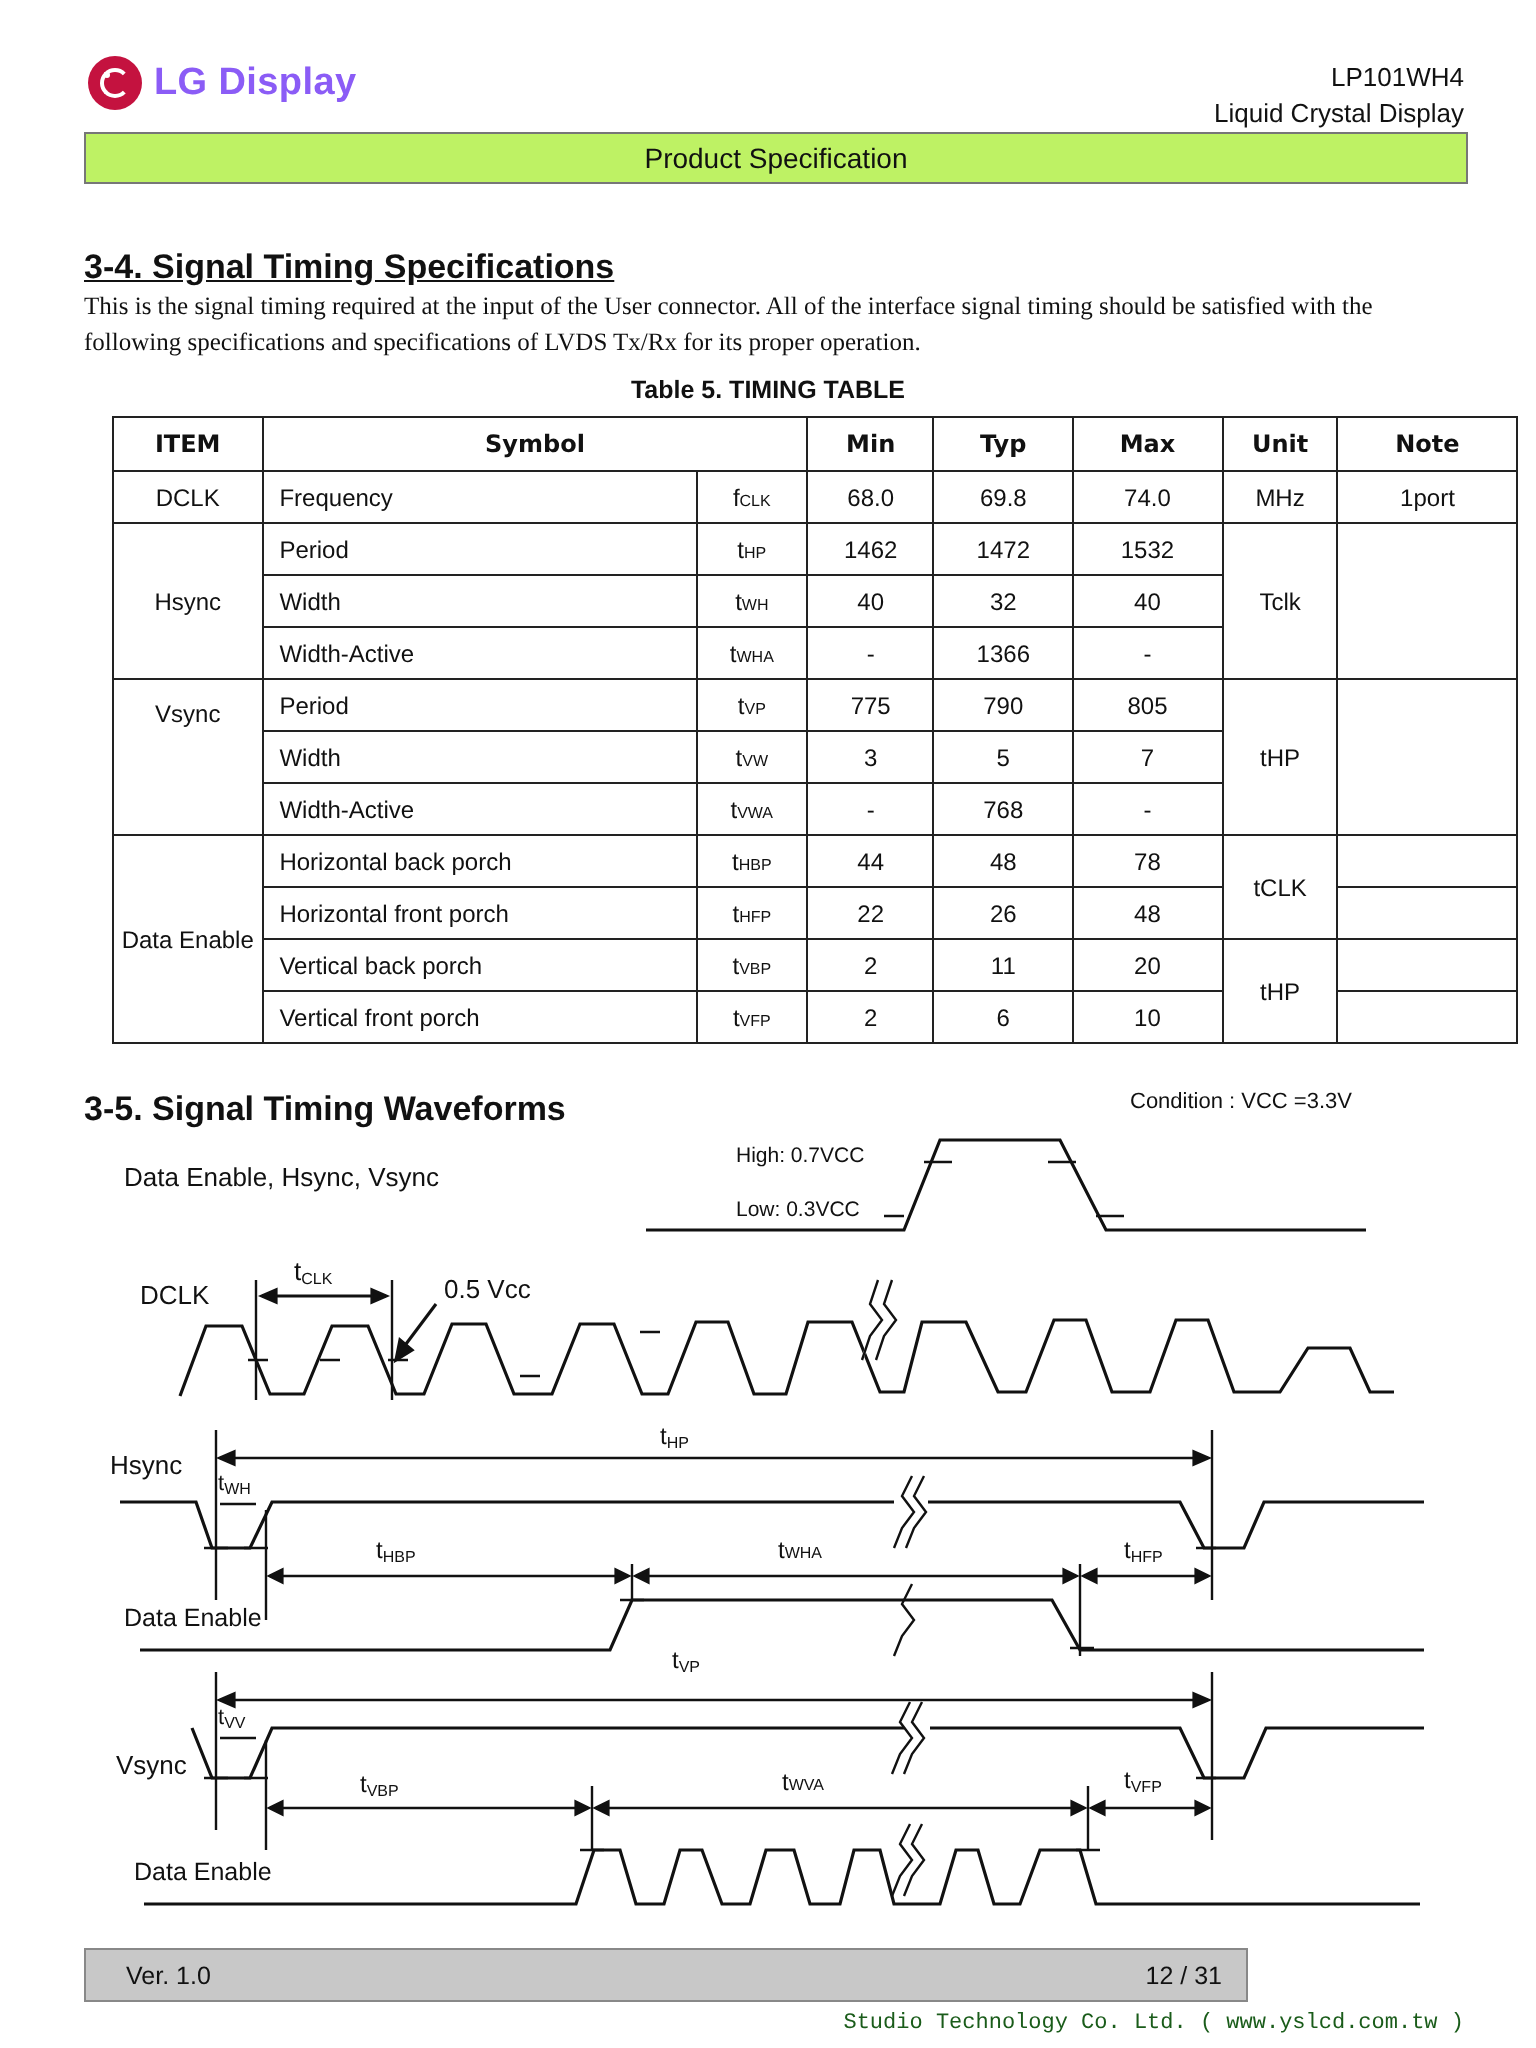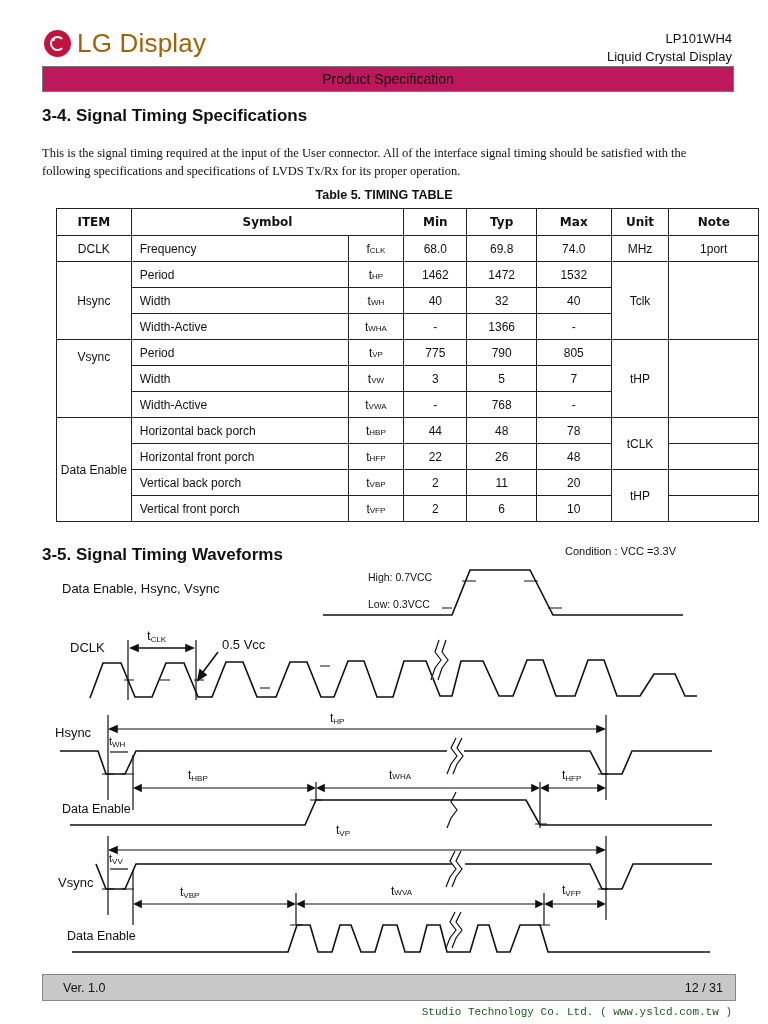--- a/index.html
+++ b/index.html
@@ -1,52 +1,52 @@
 <!DOCTYPE html>
 <html><head>
 <meta charset="utf-8">
 <style>
   html, body { margin:0; padding:0; background:#ffffff; }
   body { width:768px; height:1024px; position:relative; overflow:hidden; font-family:"Liberation Sans", sans-serif; color:#111; }
   .logo { position:absolute; left:44px; top:28px; display:flex; align-items:center; }
   .logo-mark { width:27px; height:27px; border-radius:50%; background:#c4123f; position:relative; }
   .logo-mark::before { content:""; position:absolute; left:6px; top:6px; width:15px; height:15px; border:2px solid #fff; border-radius:50%; box-sizing:border-box; border-right-color:transparent; }
   .logo-mark::after { content:""; position:absolute; left:8px; top:8px; width:3px; height:3px; background:#fff; border-radius:50%; }
-  .logo-text { margin-left:6px; font-size:26px; font-weight:normal; color:#a16207; letter-spacing:0.2px; }
+  .logo-text { margin-left:6px; font-size:19px; font-weight:bold; color:#8b5cf6; letter-spacing:0.2px; }
   .model { position:absolute; right:36px; top:30px; font-size:13px; text-align:right; line-height:18px; }
-  .banner { position:absolute; left:42px; top:66px; width:692px; height:26px; background:#be185d; border:1px solid #777; box-sizing:border-box; text-align:center; font-size:14px; line-height:24px; }
+  .banner { position:absolute; left:42px; top:66px; width:692px; height:26px; background:#bef264; border:1px solid #777; box-sizing:border-box; text-align:center; font-size:14px; line-height:24px; }
   .h2 { position:absolute; left:42px; font-size:17px; font-weight:bold; }
   .para { position:absolute; left:42px; top:144px; width:694px; font-size:12.5px; line-height:18px;font-family:Liberation Serif, serif; }
   .caption { position:absolute; left:0; width:768px; top:188px; text-align:center; font-size:12.5px; font-weight:bold; }
   table.timing { position:absolute; left:56px; top:208px; width:703px; border-collapse:collapse; font-size:12px; }
   table.timing td, table.timing th { border:1.5px solid #222; text-align:center; height:25px; padding:0; }
   table.timing th { font-family:"DejaVu Sans", sans-serif; font-weight:bold; font-size:12px; height:26px; }
   table.timing td.l { text-align:left; padding-left:8px; }
   .sub { font-size:8px; }
   .cond { position:absolute; left:565px; top:545px; font-size:11px; }
-  .footer { position:absolute; left:42px; top:974px; width:694px; height:27px; background:#c8c8c8; border:1px solid #888; box-sizing:border-box; font-size:12.5px;padding-left:40px; }
+  .footer { position:absolute; left:42px; top:974px; width:582px; height:27px; background:#c8c8c8; border:1px solid #888; box-sizing:border-box; font-size:12.5px;padding-left:40px; }
   .footer span { position:absolute; top:6px; }
   .credit { position:absolute; right:36px; top:1006px; font-family:Liberation Mono, monospace; font-size:11px; color:#1a5c1a; }
   svg.wave { position:absolute; left:0; top:560px; }
   svg text { font-family:"Liberation Sans", sans-serif; }
 </style>
 </head>
 <body>
 
 <div class="logo">
   <div class="logo-mark"></div>
   <div class="logo-text">LG Display</div>
 </div>
 <div class="model">
   <div>LP101WH4</div>
   <div>Liquid Crystal Display</div>
 </div>
 <div class="banner">Product Specification</div>
 
-<div class="h2" style="top:106px;">3-4. Signal Timing Specifications</div>
+<div class="h2" style="top:124px;text-decoration:underline;">3-4. Signal Timing Specifications</div>
 <div class="para">This is the signal timing required at the input of the User connector.  All of the interface signal timing should be satisfied with the following specifications and specifications of LVDS Tx/Rx for its proper operation.</div>
 <div class="caption">Table 5.  TIMING TABLE</div>
 
 <table class="timing">
   <colgroup>
     <col style="width:71px">
       <col style="width:206px">
       <col style="width:53px">
       <col style="width:60px">
       <col style="width:66px">

